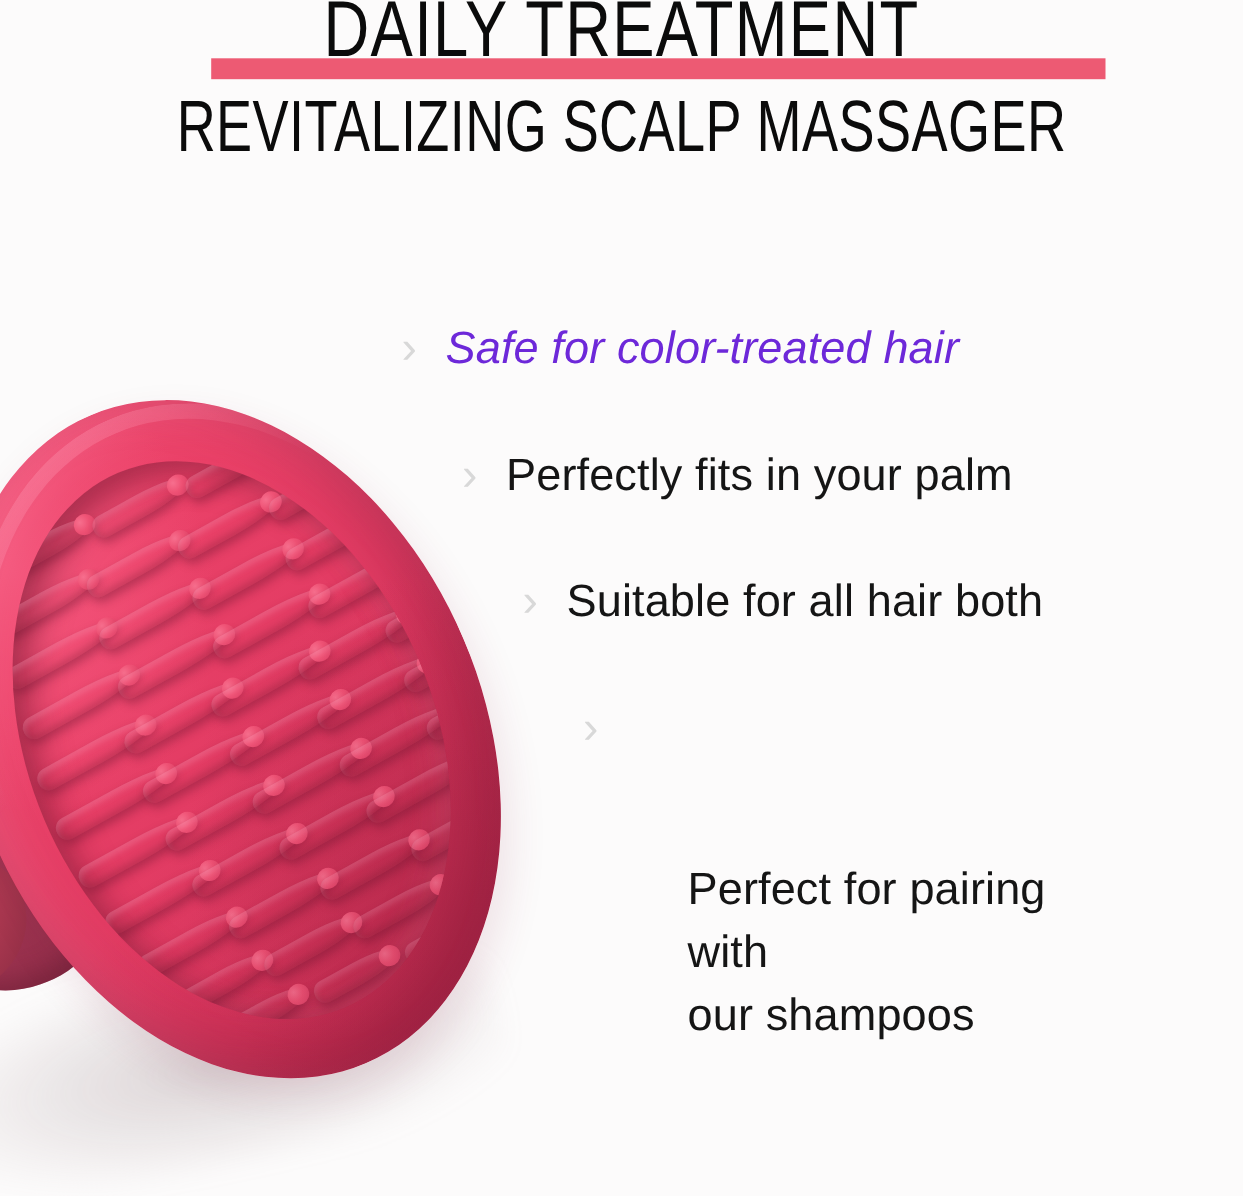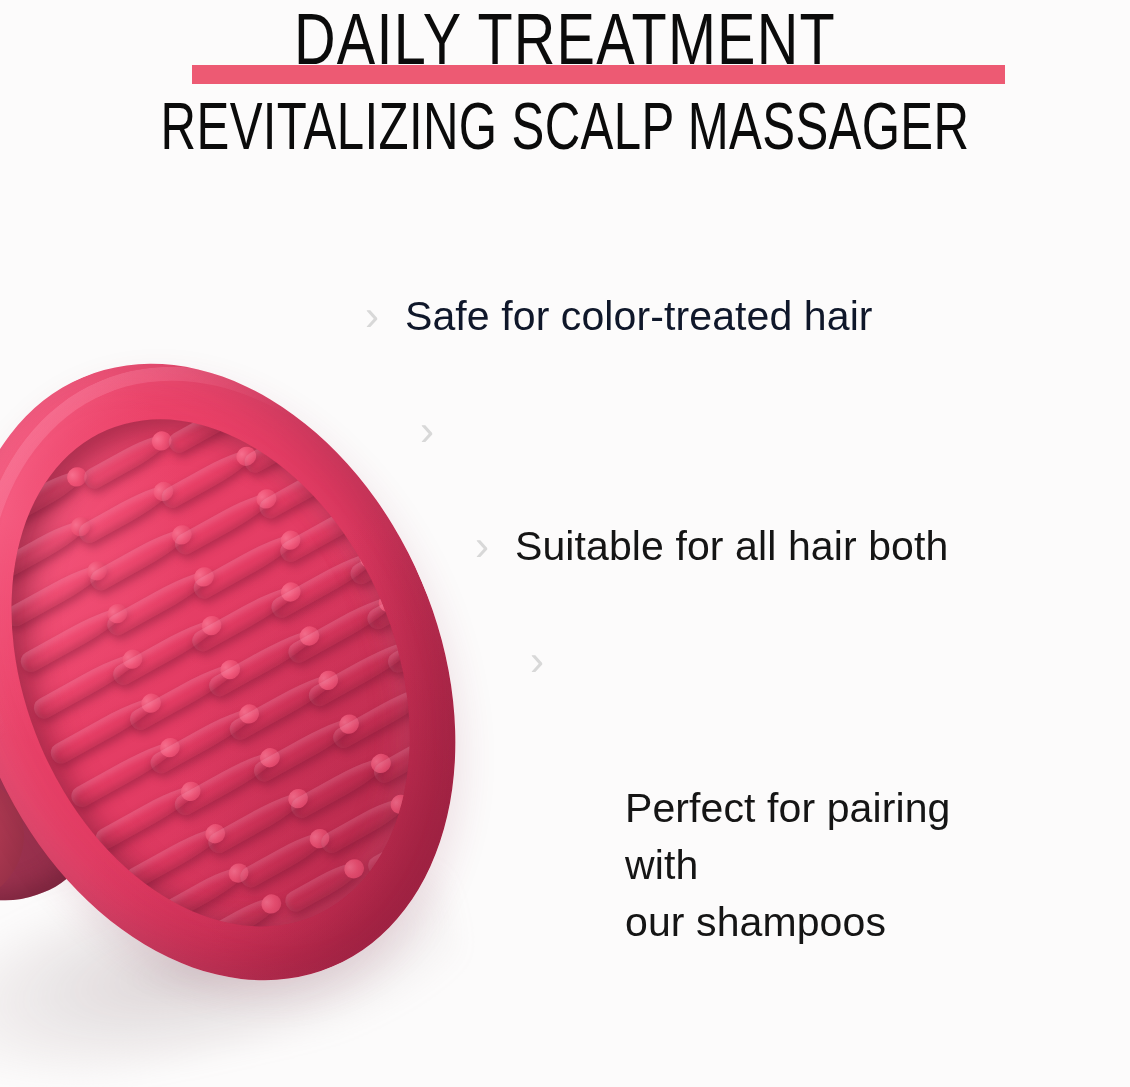--- a/index.html
+++ b/index.html
@@ -5,21 +5,21 @@
   html,body{margin:0;padding:0;}
   body{
     width:1130px;height:1087px;
     background:#fcfbfb;
     font-family:"Liberation Sans",sans-serif;
     overflow:hidden;position:relative;
   }
   #stage{position:absolute;inset:0;overflow:hidden;}
 
   
-  #header{position:absolute;left:0;top:12px;width:938px;height:150px;}
+  #header{position:absolute;left:0;top:0;width:938px;height:150px;}
   #title{
     position:absolute;left:0;top:-12px;width:1130px;
     text-align:center;
     font-family:"Liberation Sans",sans-serif;
     font-size:72px;line-height:78px;
     font-weight:300;color:#0b0b0b;
     letter-spacing:1.5px;
     transform:scaleX(.80);transform-origin:50% 50%;
     white-space:nowrap;z-index:3;
   }
@@ -226,24 +226,25 @@
           </div>
         </div>
       <div id="rim-hi"></div>
       <div id="rim-shade"></div>
     </div>
   </div>
 
   <div id="bullets">
       <div class="bullet" style="position: absolute; top: 0px; left: 0px; width: 1130px;">
         <span class="chev" style="left: 365px; color: rgb(216, 216, 216);">›</span>
-        <span class="btext" style="position: absolute; left: 405px; top: 0px; color: #0f172a;">Safe for color-treated hair</span>
+        <span class="btext" style="position: absolute; left: 405px; top: 0px; color: #6d28d9; font-style: italic;">Safe for color-treated hair</span>
       </div>
       <div class="bullet" style="position: absolute; top: 115px; left: 0px; width: 1130px;">
         <span class="chev" style="left: 420px; color: rgb(216, 216, 216);">›</span>
+        <span class="btext" style="position: absolute; left: 460px; top: 0px; color: rgb(21, 21, 21);">Perfectly fits in your palm</span>
       </div>
       <div class="bullet" style="position: absolute; top: 230px; left: 0px; width: 1130px;">
         <span class="chev" style="left: 475px; color: rgb(216, 216, 216);">›</span>
         <span class="btext" style="position: absolute; left: 515px; top: 0px; color: rgb(21, 21, 21);">Suitable for all hair both</span>
       </div>
       <div class="bullet" style="position: absolute; top: 345px; left: 0px; width: 1130px;">
         <span class="chev" style="left: 530px; color: rgb(216, 216, 216);">›</span>
       </div>
       <div class="bullet" style="position: absolute; top: 492px; left: 0px; width: 990px;">
         <span class="btext" style="position: absolute; left: 625px; top: 0px; color: rgb(21, 21, 21);">Perfect for pairing with

